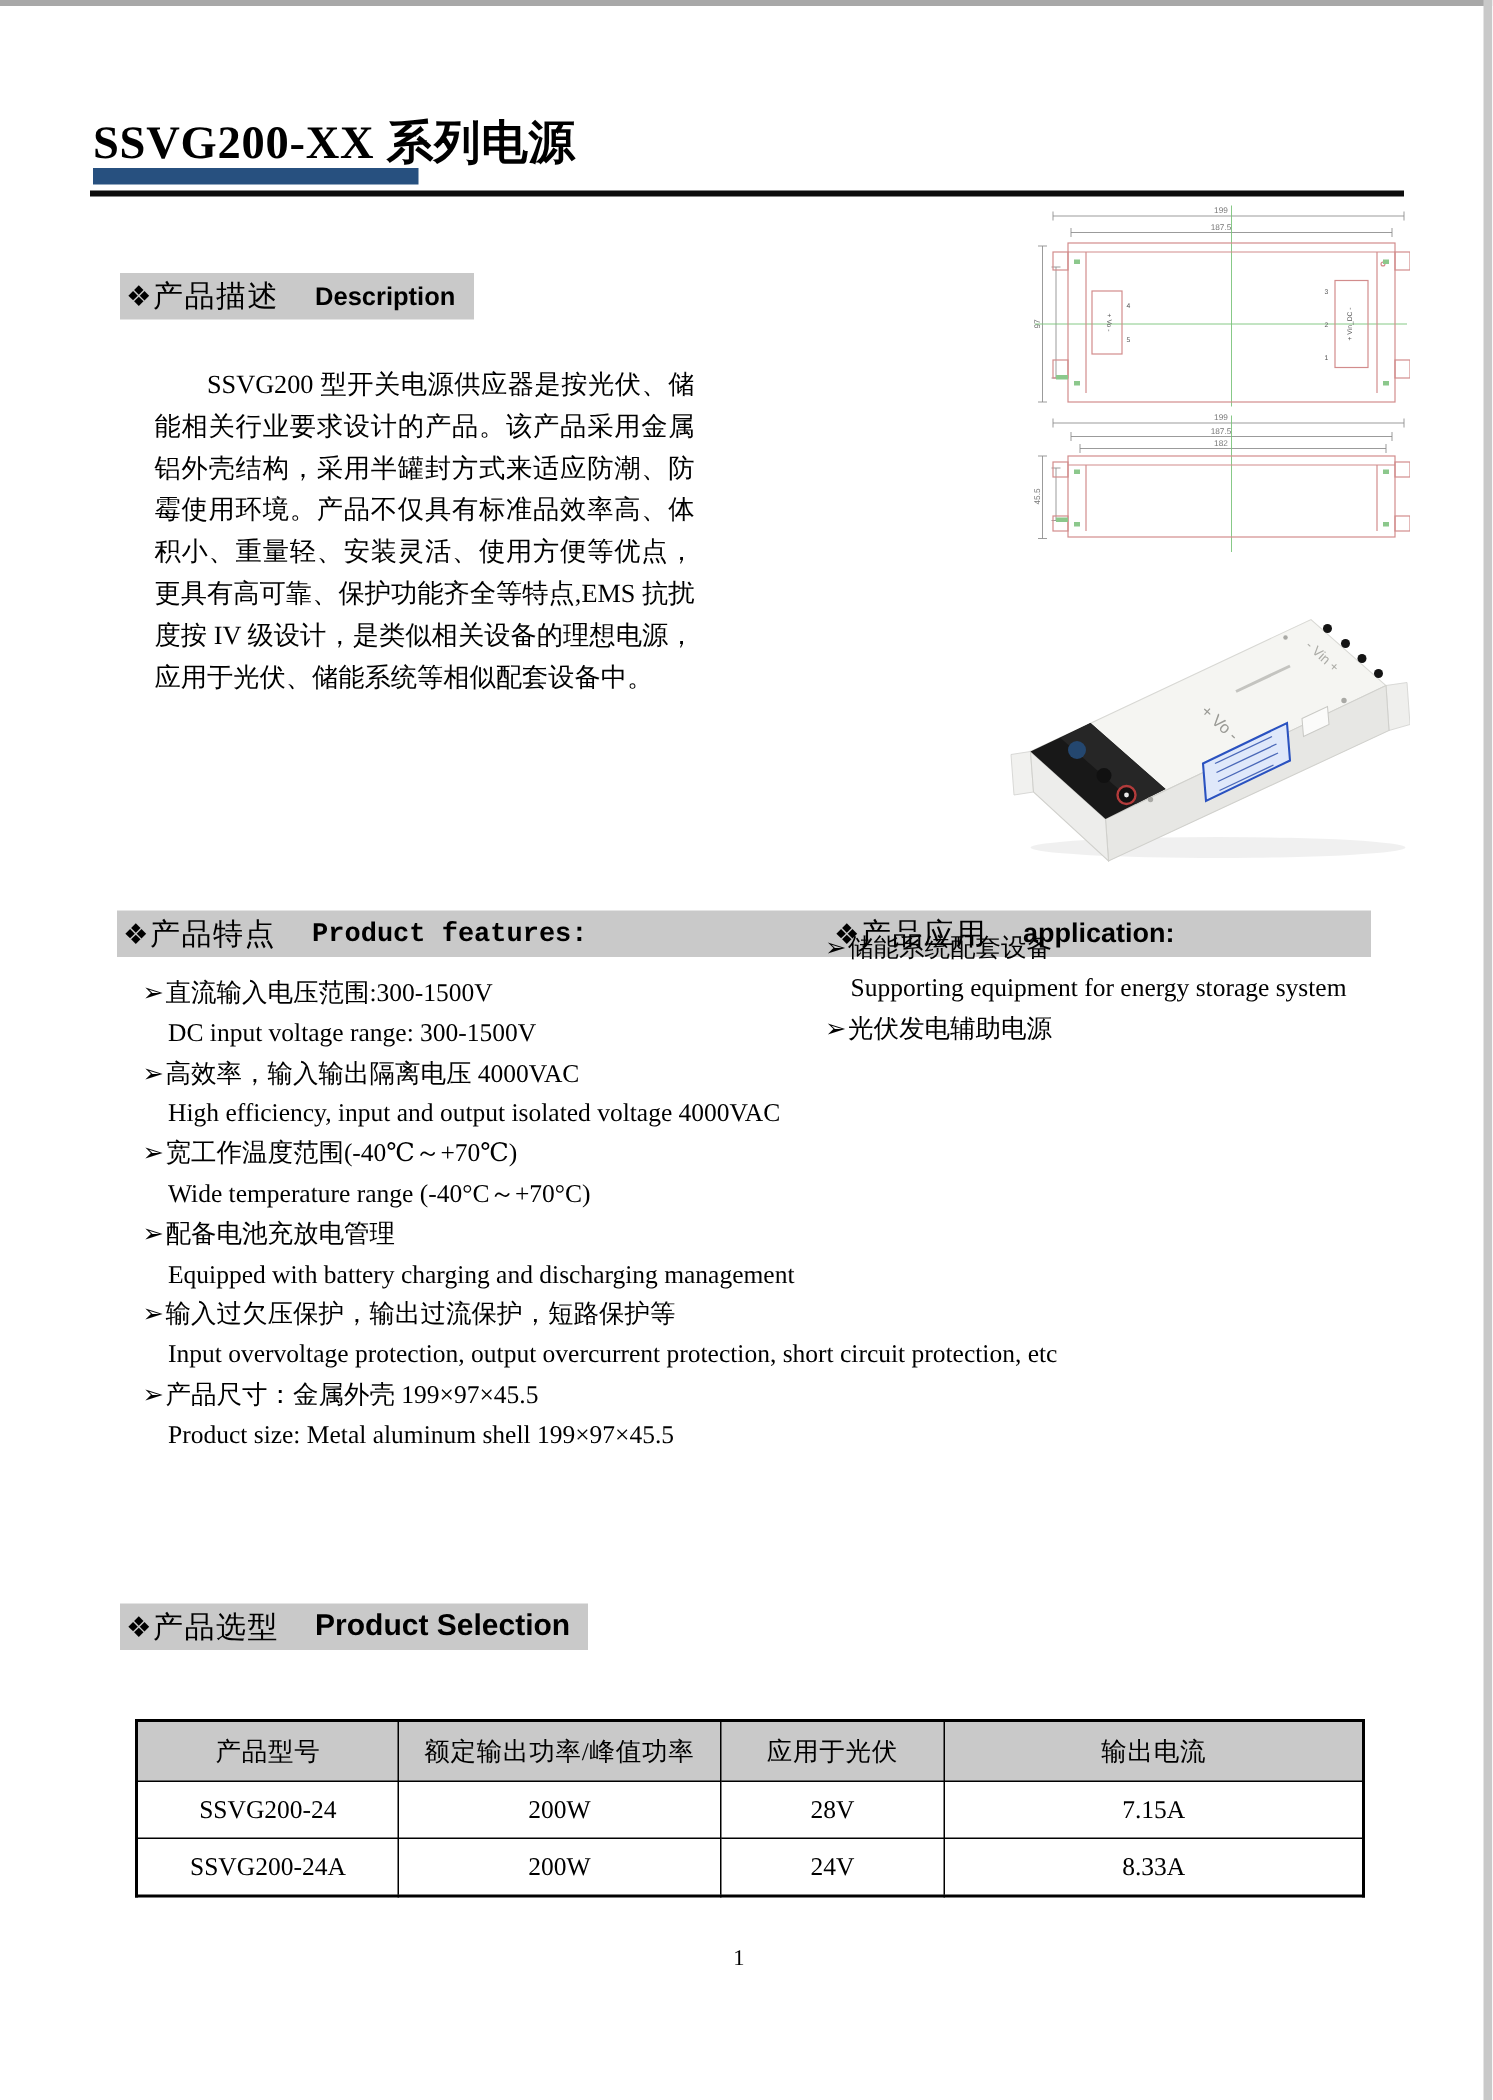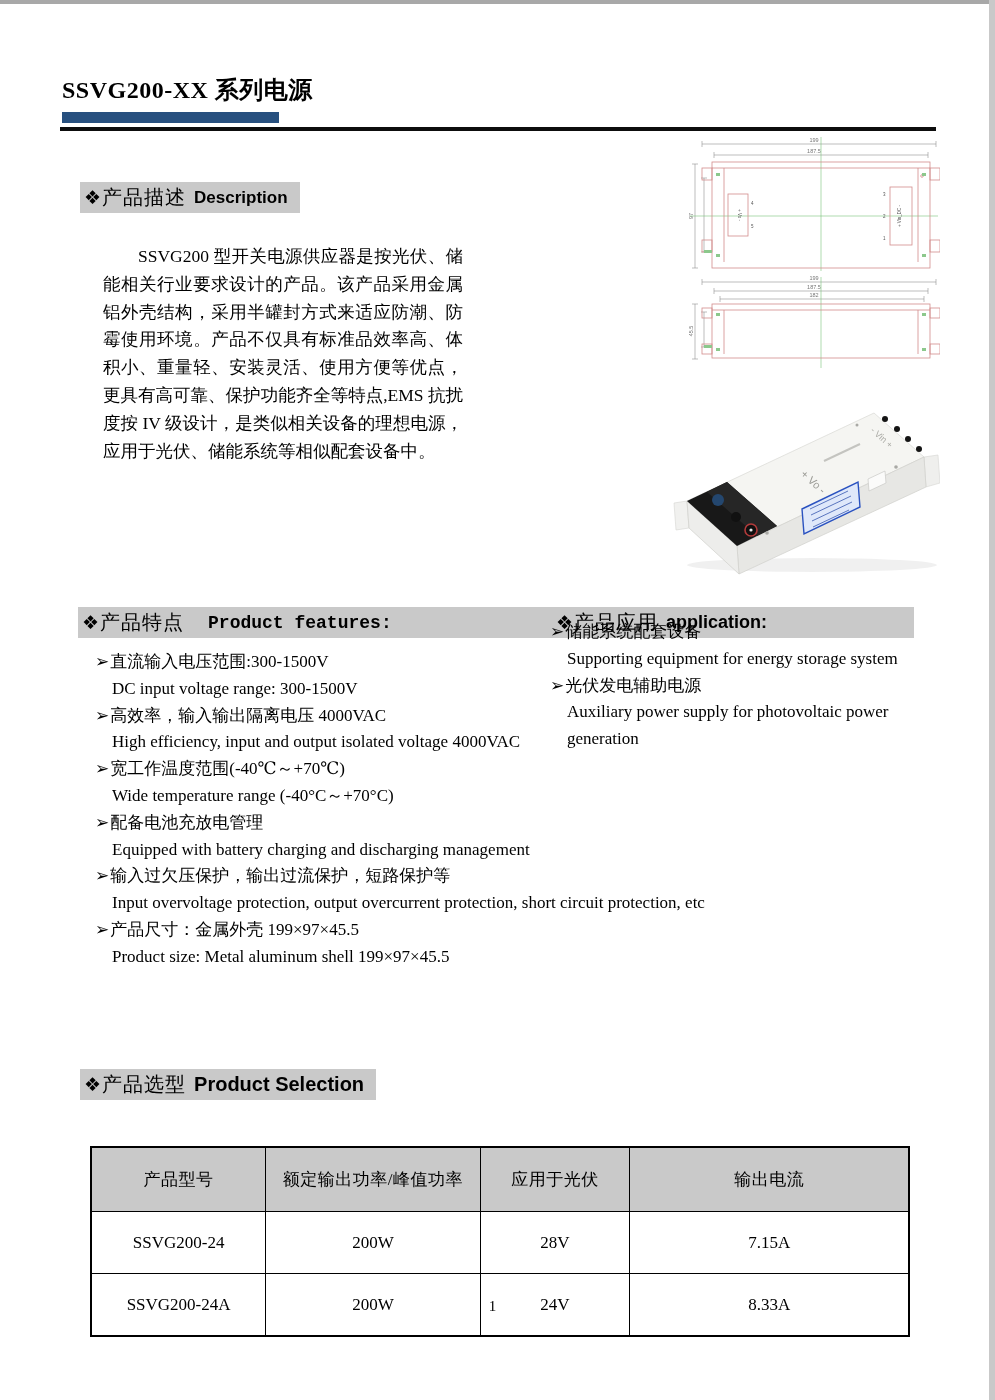--- a/index.html
+++ b/index.html
@@ -4,54 +4,54 @@
 <style>
   html,body{margin:0;padding:0;background:#ffffff;}
   .page{
     position:relative;width:995px;height:1400px;background:#ffffff;overflow:hidden;
     font-family:"Liberation Serif","DejaVu Serif",serif;color:#000;
   }
   .edge-top{position:absolute;left:0;top:0;width:995px;height:4px;background:#a8a8a8;}
   .edge-right{position:absolute;right:0;top:0;width:6px;height:1400px;background:#c9c9c9;}
 
   .doc-title{
-    position:absolute;left:62px;top:74px;font-size:24px;font-weight:bold;
+    position:absolute;left:62px;top:74px;font-size:31px;font-weight:bold;
     font-family:"Liberation Serif","DejaVu Serif",serif;letter-spacing:.5px;white-space:nowrap;
   }
   .title-bar{position:absolute;left:62px;top:112px;width:217px;height:11px;background:#27507f;}
   .title-rule{position:absolute;left:60px;top:127px;width:876px;height:4px;background:#0d0d0d;}
 
   .sec-header{
     position:absolute;background:#c9c9c9;height:31px;display:flex;align-items:center;
     padding:0 12px 0 4px;white-space:nowrap;
   }
   .sec-header .marker{font-size:19px;margin-right:1px;}
   .sec-header .zh{font-size:20px;letter-spacing:1px;}
-  .sec-header .en-sans{font-family:"Liberation Sans","DejaVu Sans",sans-serif;font-weight:bold;font-size:17px;margin-left:8px;}
+  .sec-header .en-sans{font-family:"Liberation Sans","DejaVu Sans",sans-serif;font-weight:bold;font-size:17px;margin-left:24px;}
   .sec-header .en-mono{font-family:"Liberation Mono","DejaVu Sans Mono",monospace;font-weight:bold;font-size:18px;margin-left:24px;}
 
   .desc-para{
     position:absolute;left:103px;top:243px;width:360px;font-size:17.5px;line-height:27.8px;
     text-align:justify;text-indent:2em;
   }
 
   .features-list{position:absolute;left:95px;top:649px;width:705px;font-size:17px;}
   .features-list .zh-line{line-height:26.8px;white-space:nowrap;}
   .features-list .en-line{line-height:26.8px;padding-left:17px;}
   .bullet{margin-right:1px;}
 
   .apps-list{position:absolute;left:550px;top:619px;width:378px;font-size:17px;}
   .apps-list .zh-line{line-height:26.8px;white-space:nowrap;}
   .apps-list .en-line{line-height:26.8px;padding-left:17px;}
 
   .sel-table{
     position:absolute;left:90px;top:1146px;width:820px;border-collapse:collapse;
     font-size:17px;
   }
-  .sel-table th,.sel-table td{border:1.5px solid #000;text-align:center;padding:16px;}
+  .sel-table th,.sel-table td{border:1.5px solid #000;text-align:center;padding:4px;}
   .sel-table th{background:#c9c9c9;font-weight:normal;height:31px;letter-spacing:.5px;}
   .sel-table td{height:29px;}
   .sel-table{border:2.5px solid #000;}
 
   .page-num{position:absolute;left:0;top:1298px;width:985px;text-align:center;font-size:15px;}
 
   .drawing-wrap{position:absolute;left:688px;top:132px;width:252px;height:240px;}
   .photo-wrap{position:absolute;left:652px;top:383px;width:288px;height:192px;}
 
   svg text{font-family:"Liberation Sans","DejaVu Sans",sans-serif;}
@@ -262,21 +262,20 @@
     </div>
   </div>
 
   <div class="apps-list">
     <div>
       <div class="zh-line"><span class="bullet">➢</span><span>储能系统配套设备</span></div>
       <div class="en-line">Supporting equipment for energy storage system</div>
     </div>
     <div>
       <div class="zh-line"><span class="bullet">➢</span><span>光伏发电辅助电源</span></div>
-      <div class="en-line">Auxiliary power supply for photovoltaic power generation</div>
     </div>
   </div>
 
   <div class="sec-header" style="left:80px;top:1069px;">
     <span class="marker">❖</span>
     <span class="zh">产品选型</span>
     <span class="en-sans" style="font-size:20px;">Product Selection</span>
   </div>
 
   <table class="sel-table">

